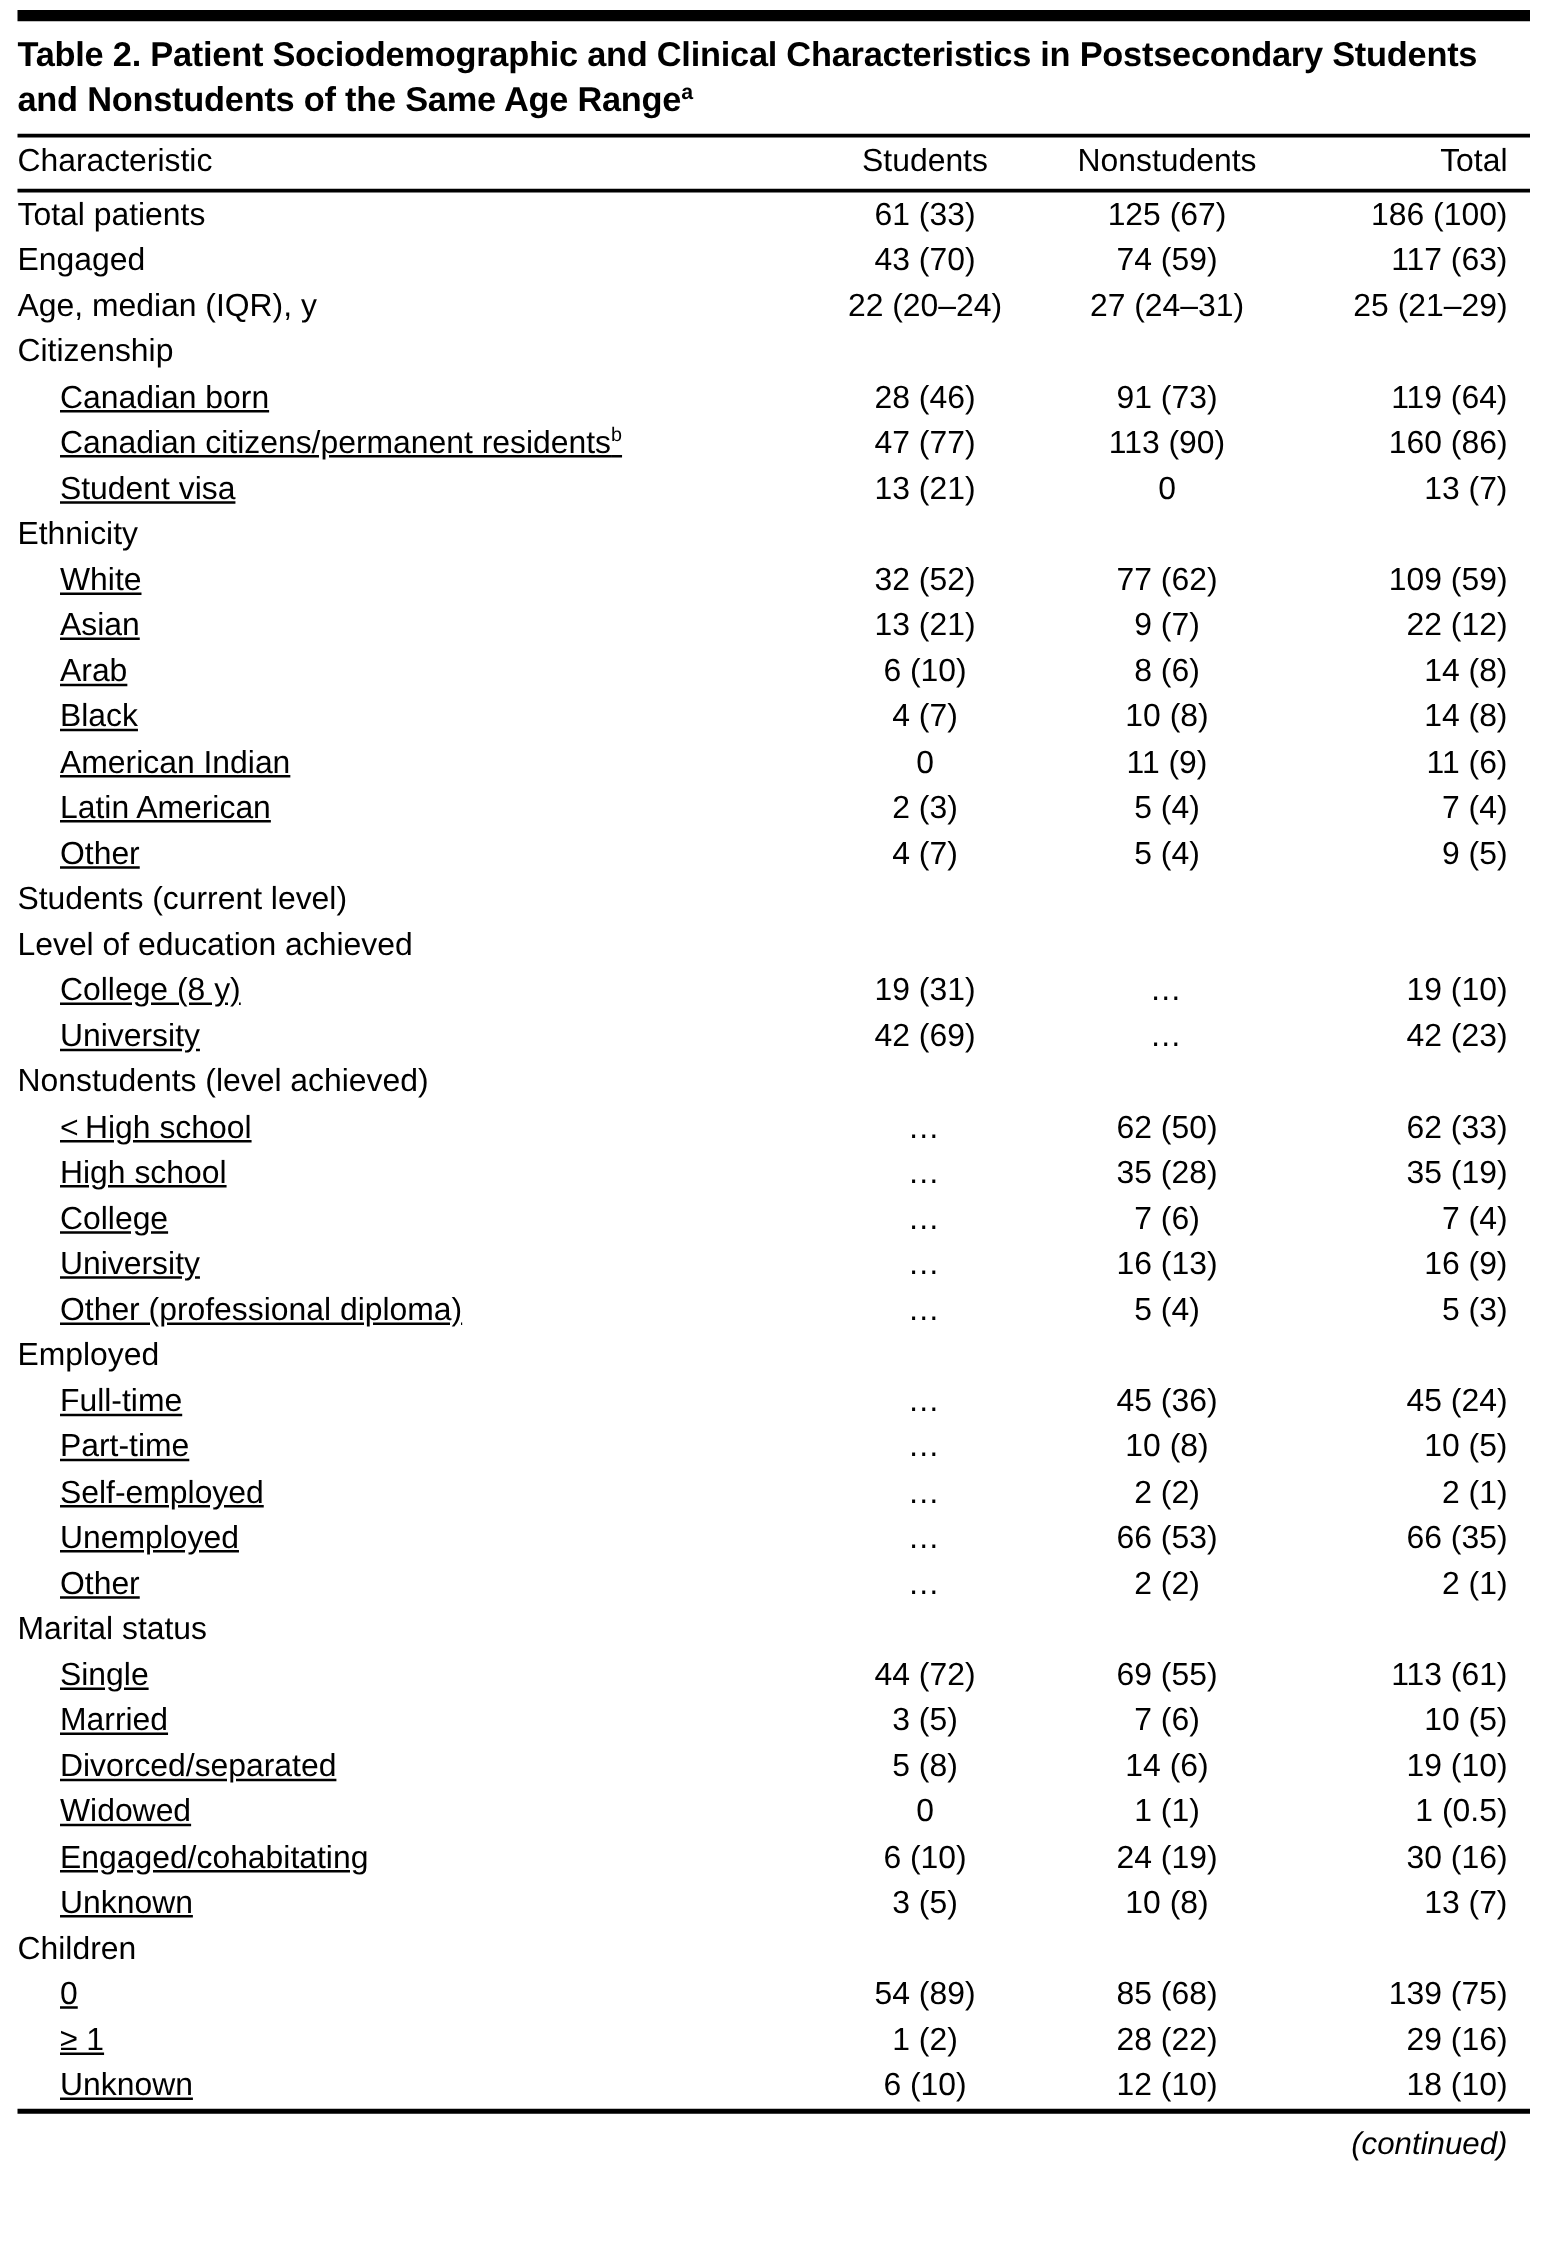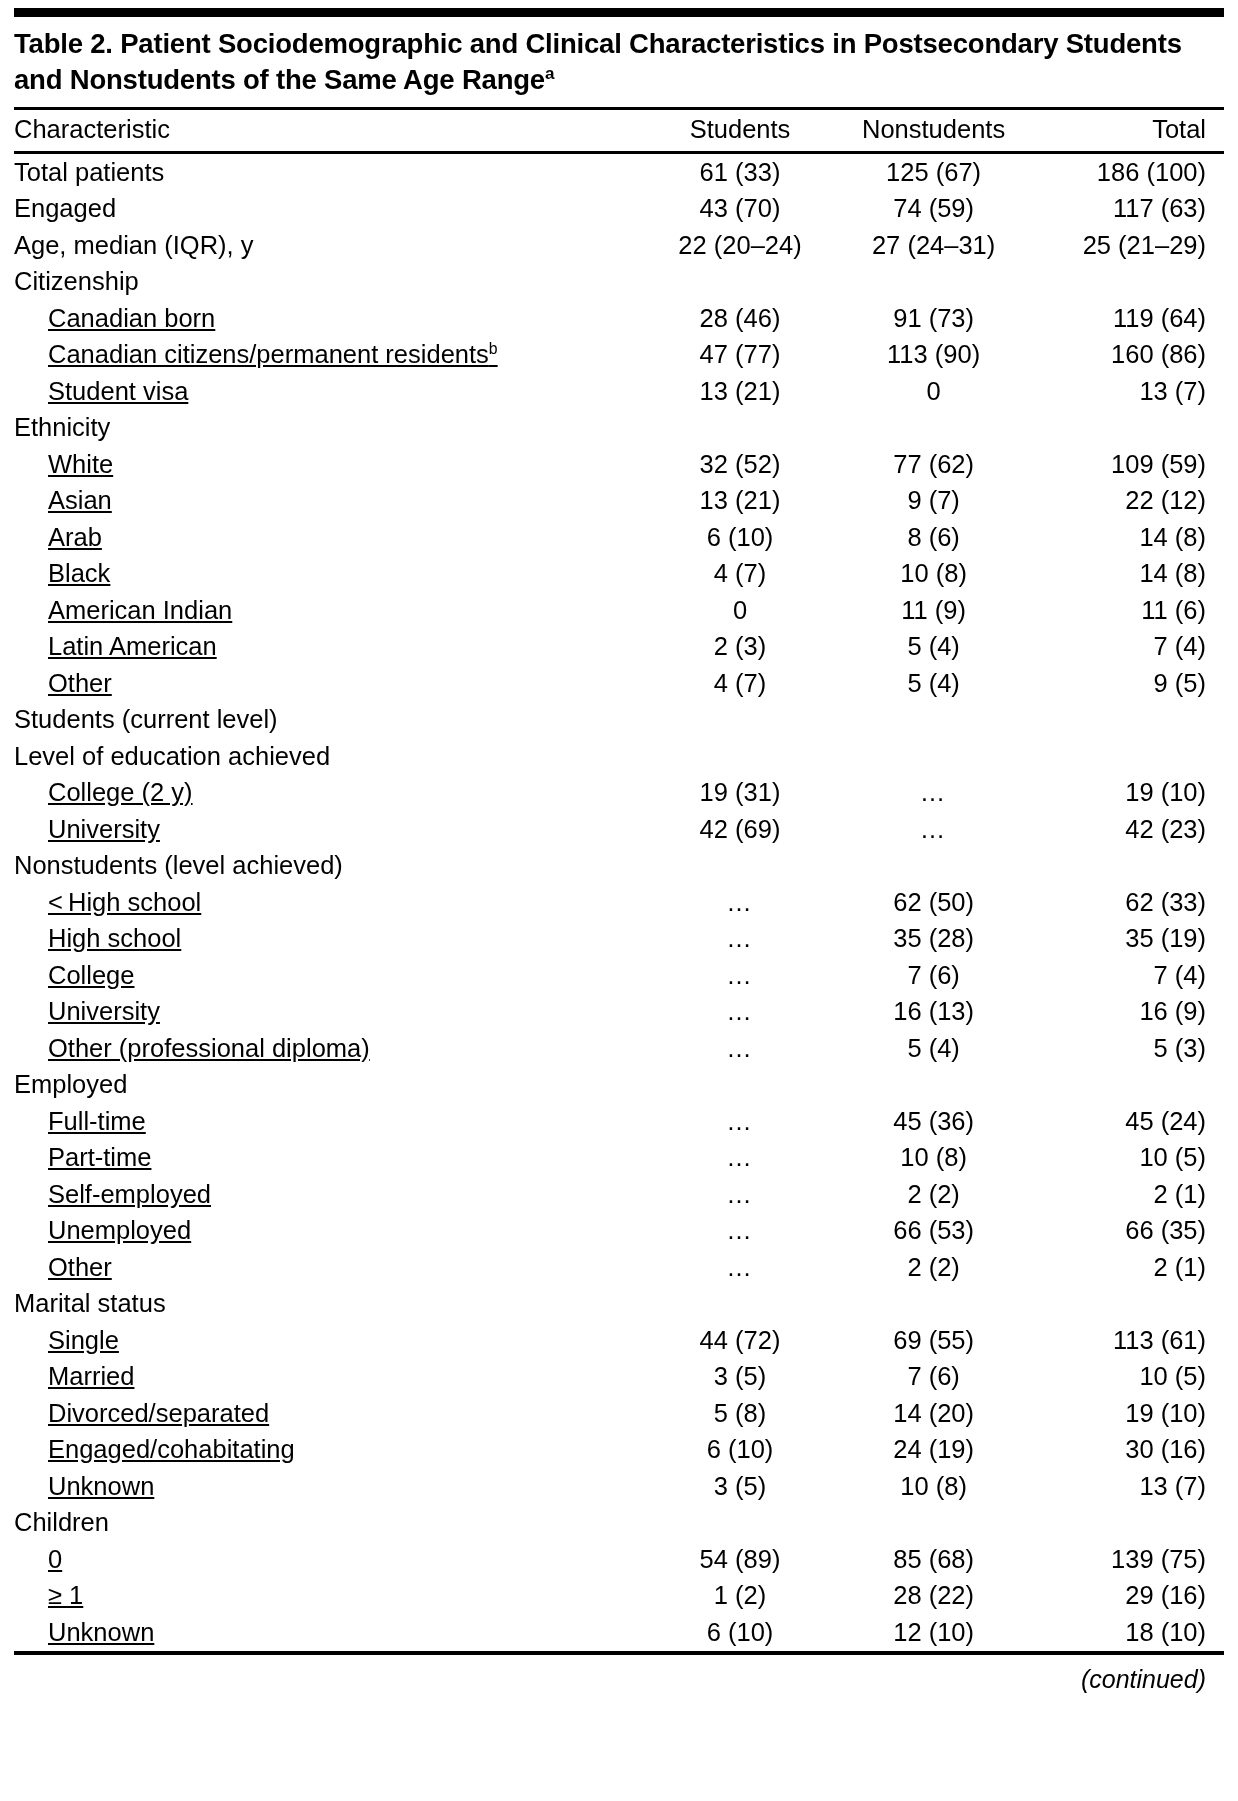--- a/index.html
+++ b/index.html
@@ -218,21 +218,21 @@
           <td class="c-num"></td>
           <td class="c-total"></td>
         </tr>
         <tr>
           <td class="c-char">Level of education achieved</td>
           <td class="c-num"></td>
           <td class="c-num"></td>
           <td class="c-total"></td>
         </tr>
         <tr>
-          <td class="c-char indent-1">College (2 y)</td>
+          <td class="c-char indent-1">College (8 y)</td>
           <td class="c-num">19 (31)</td>
           <td class="c-num dots">…</td>
           <td class="c-total">19 (10)</td>
         </tr>
         <tr>
           <td class="c-char indent-1">University</td>
           <td class="c-num">42 (69)</td>
           <td class="c-num dots">…</td>
           <td class="c-total">42 (23)</td>
         </tr>
@@ -322,22 +322,28 @@
         </tr>
         <tr>
           <td class="c-char indent-1">Married</td>
           <td class="c-num">3 (5)</td>
           <td class="c-num">7 (6)</td>
           <td class="c-total">10 (5)</td>
         </tr>
         <tr>
           <td class="c-char indent-1">Divorced/separated</td>
           <td class="c-num">5 (8)</td>
-          <td class="c-num">14 (20)</td>
+          <td class="c-num">14 (6)</td>
           <td class="c-total">19 (10)</td>
+        </tr>
+        <tr>
+          <td class="c-char indent-1">Widowed</td>
+          <td class="c-num">0</td>
+          <td class="c-num">1 (1)</td>
+          <td class="c-total">1 (0.5)</td>
         </tr>
         <tr>
           <td class="c-char indent-1">Engaged/cohabitating</td>
           <td class="c-num">6 (10)</td>
           <td class="c-num">24 (19)</td>
           <td class="c-total">30 (16)</td>
         </tr>
         <tr>
           <td class="c-char indent-1">Unknown</td>
           <td class="c-num">3 (5)</td>

